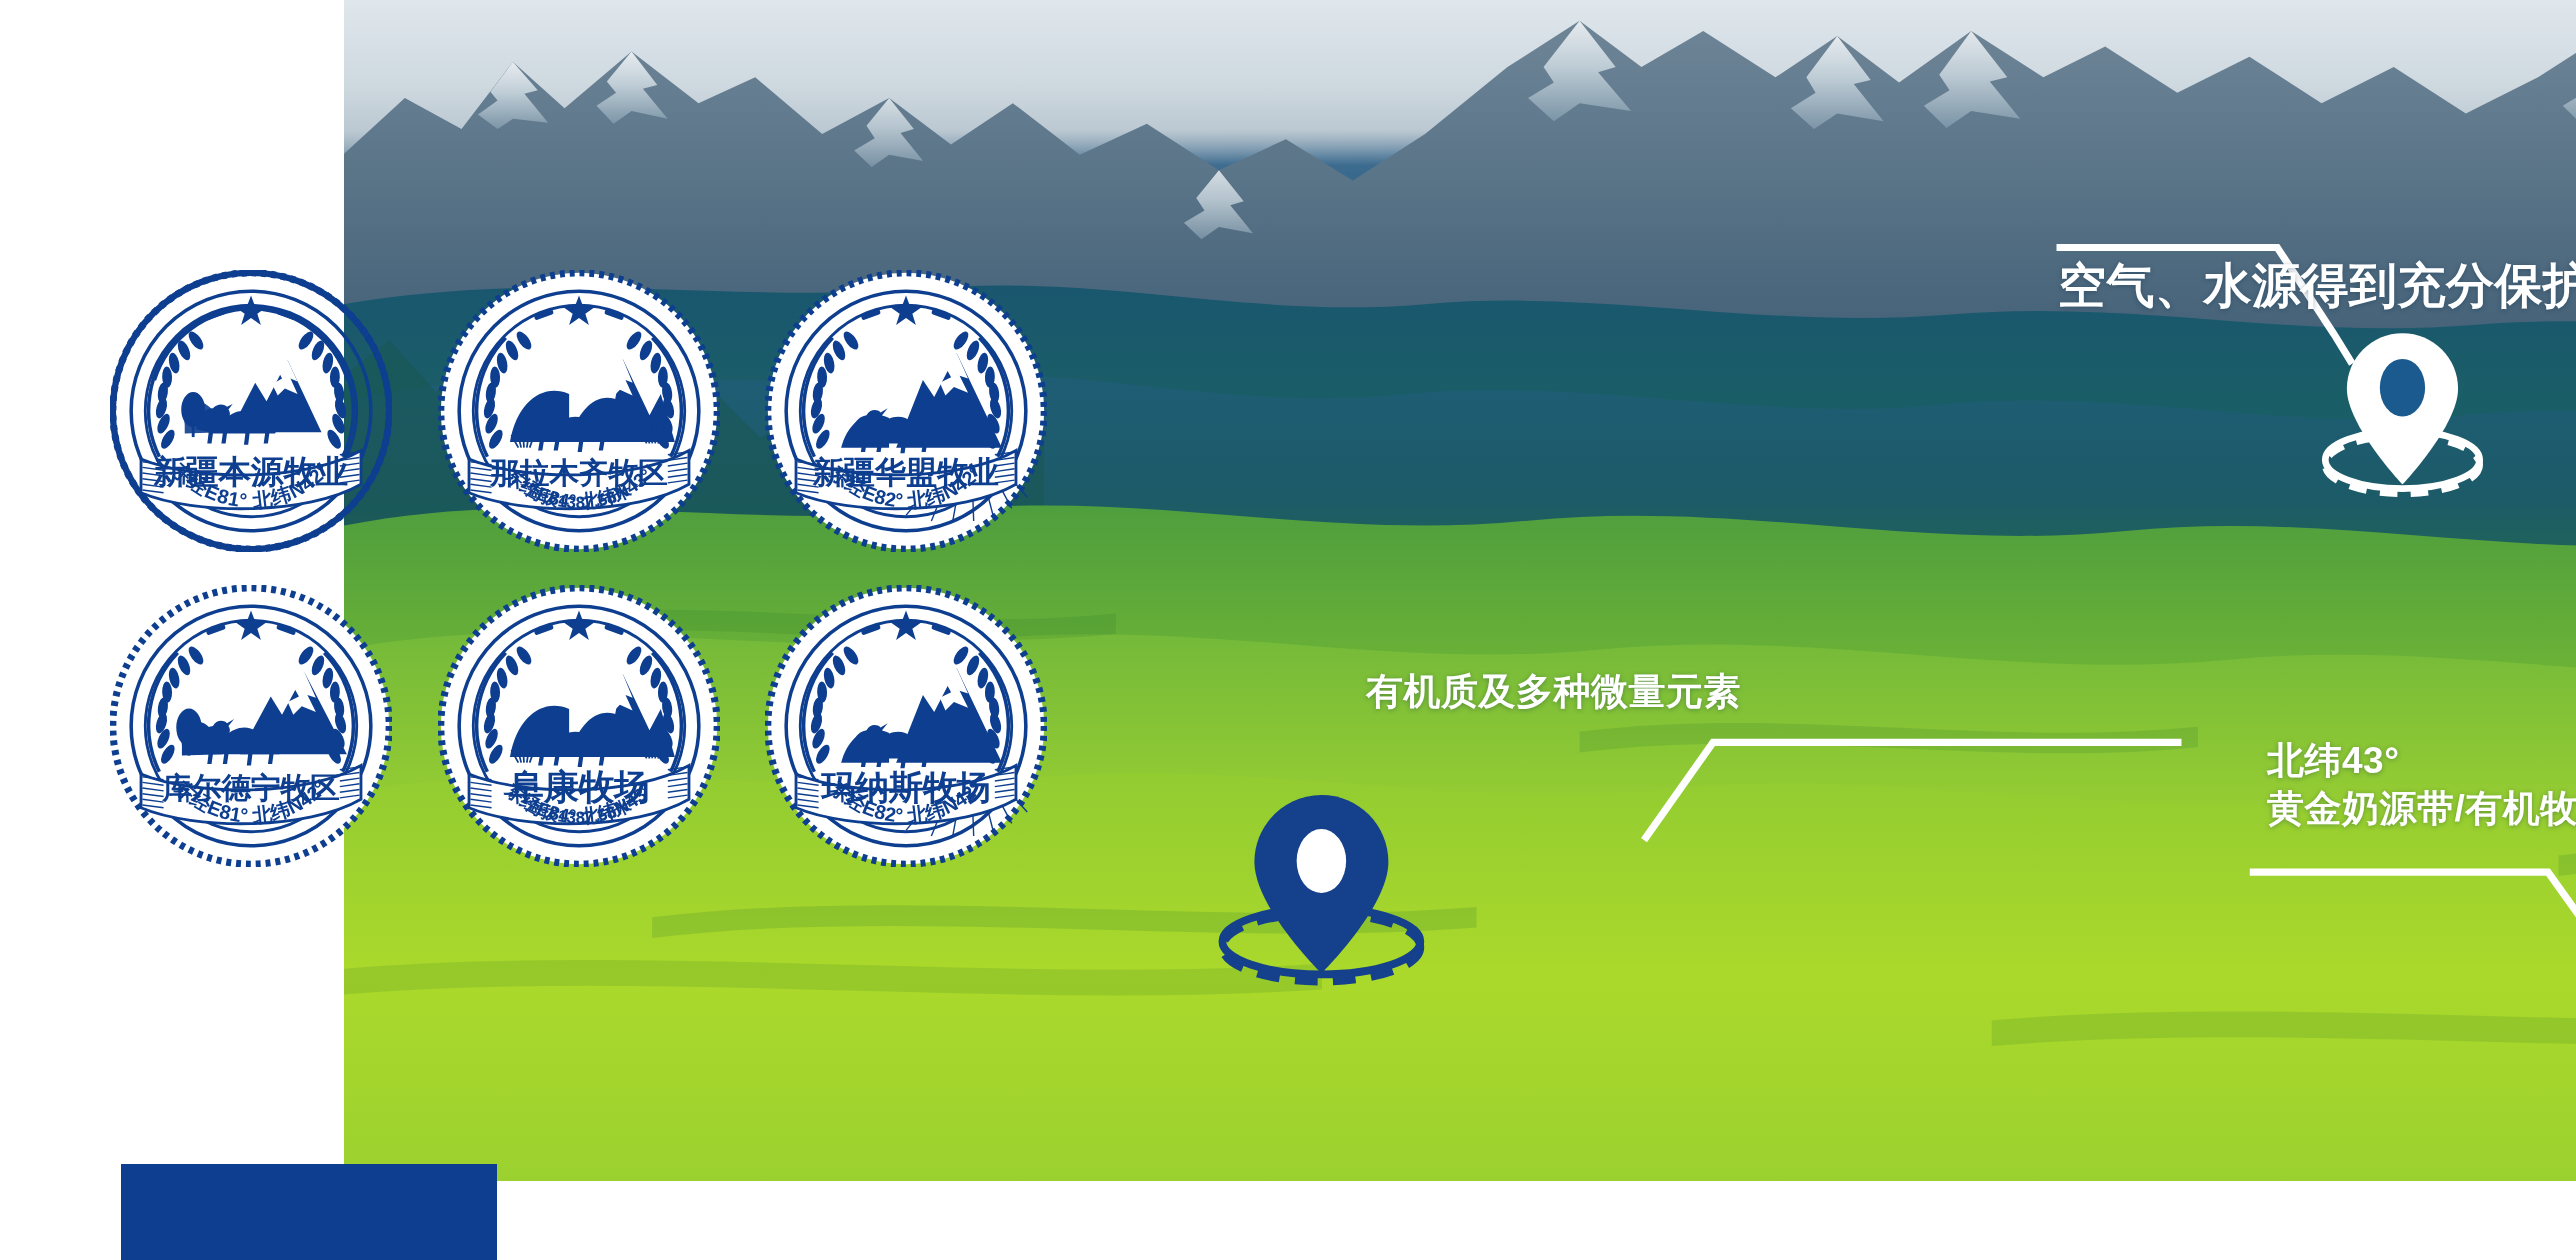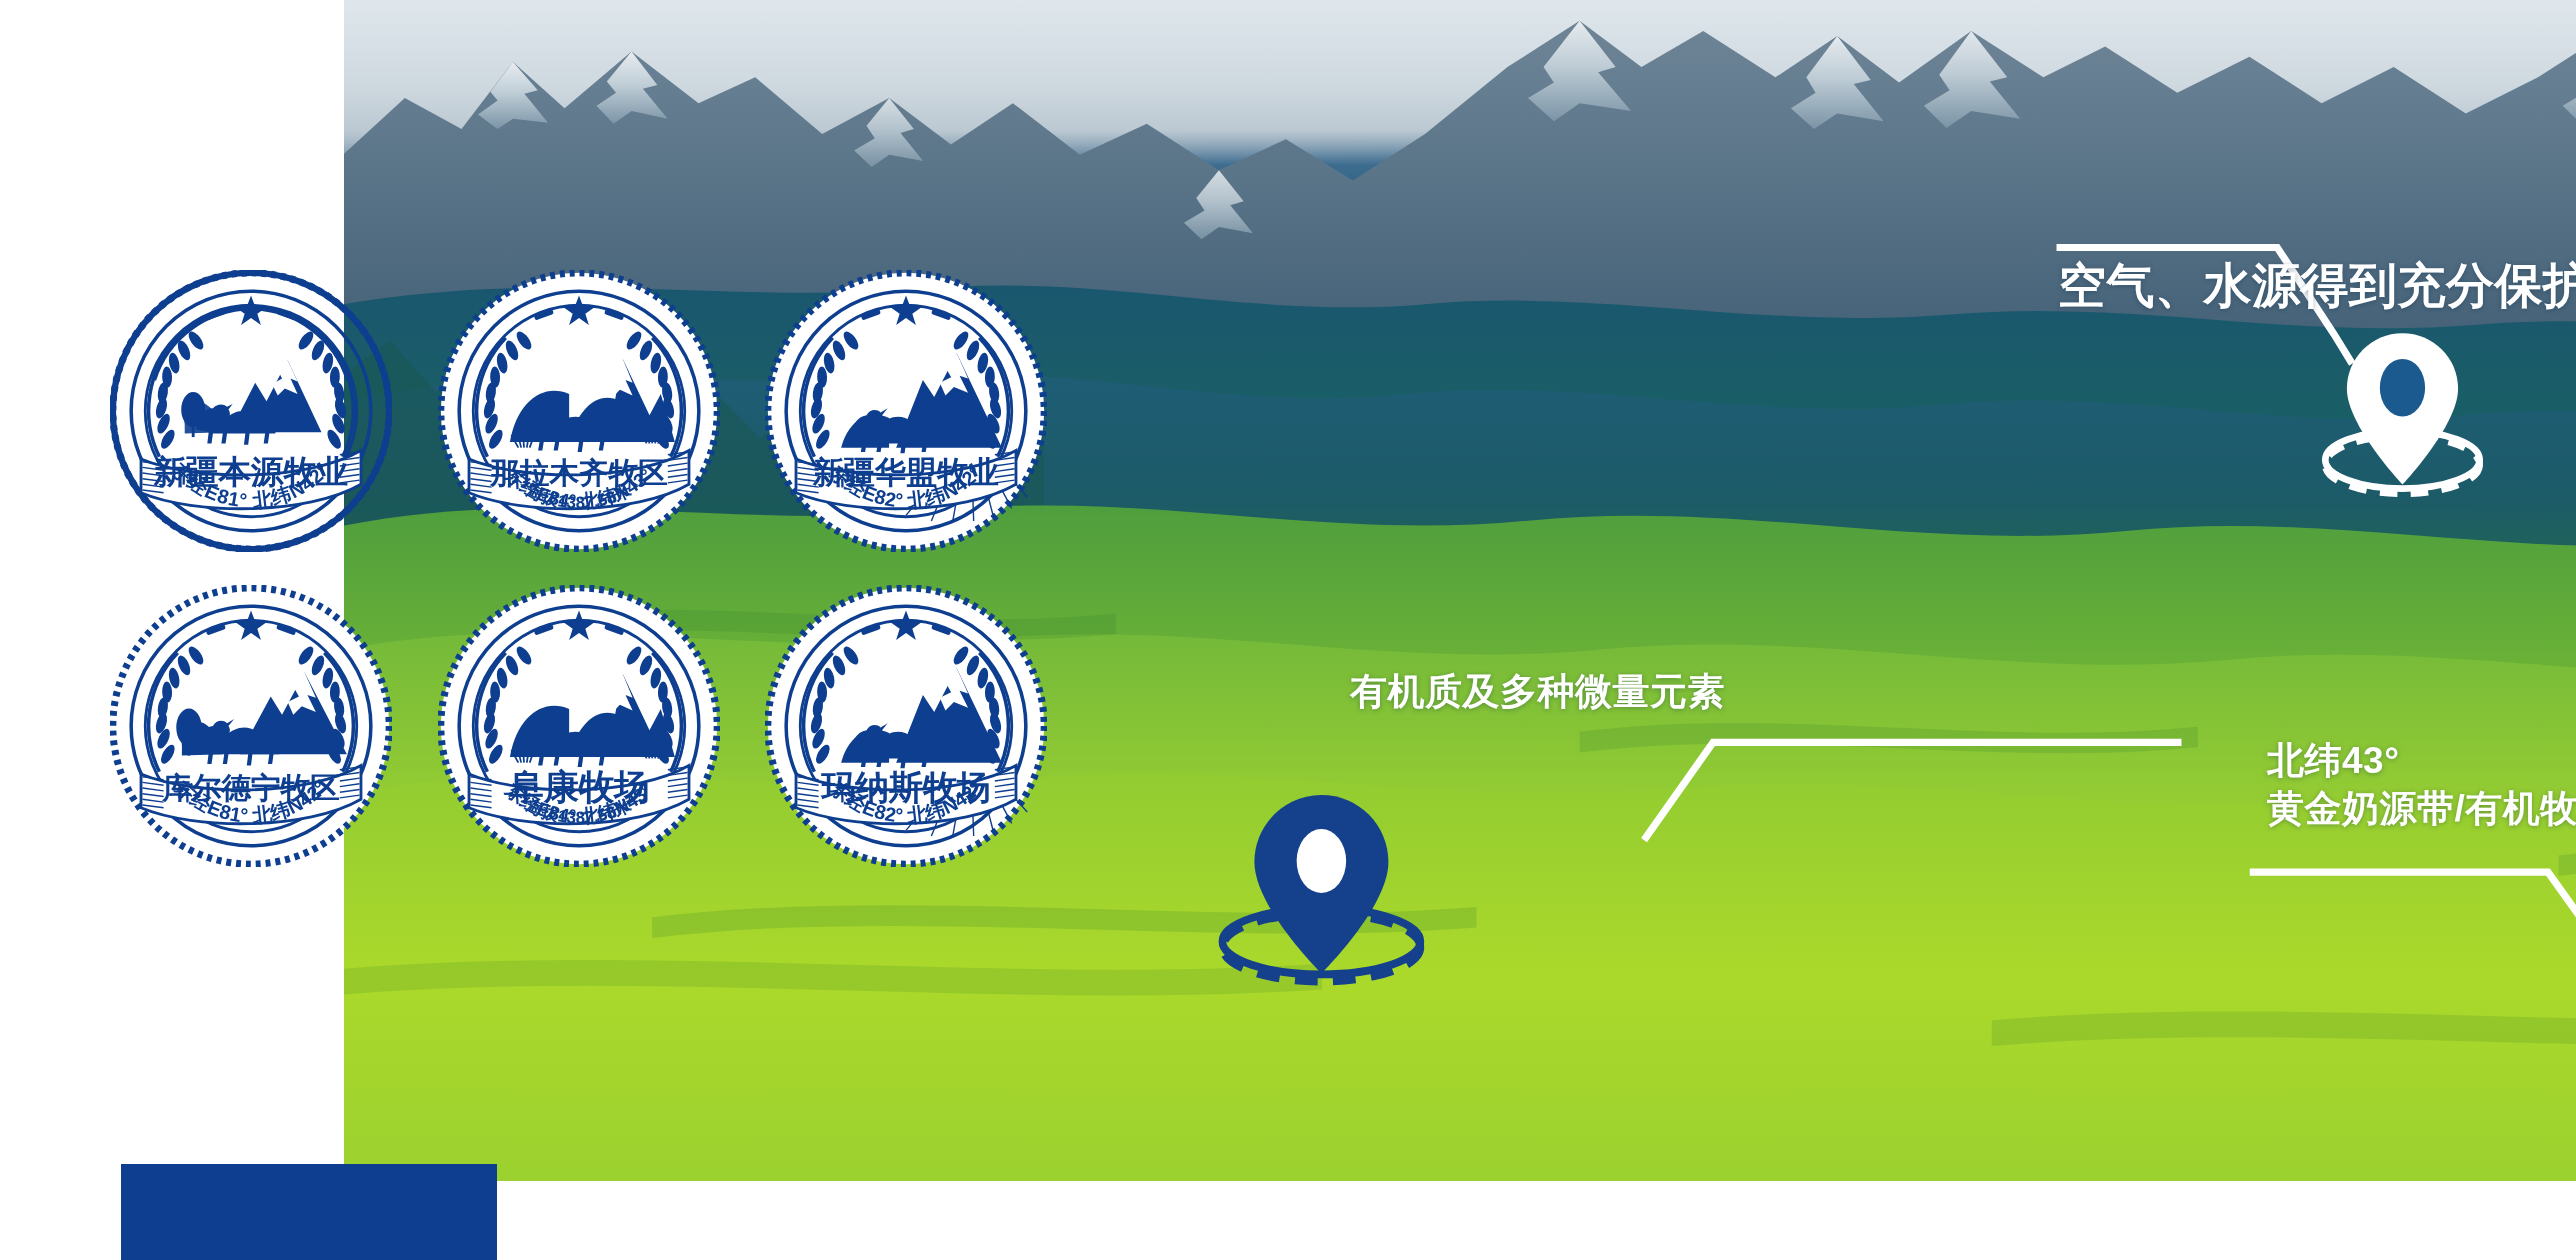--- a/index.html
+++ b/index.html
@@ -83,21 +83,21 @@
 
   
   .callout{position:absolute;}
   .callout-text{
     color:#ffffff;font-weight:bold;letter-spacing:0.5px;white-space:nowrap;
     text-shadow:0 1px 5.2px rgba(0,40,70,.35);
   }
   #callout-air{left:2058px;top:258px;}
   #callout-air .callout-text{font-size:48px;line-height:1.18;text-align:right;}
   #callout-organic{left:1350px;top:670px;}
-  #callout-organic .callout-text{font-size:37px;line-height:1.18;}
+  #callout-organic .callout-text{font-size:37px;line-height:1.18;margin-left:16px;}
   #callout-lat{left:2267px;top:737px;}
   #callout-lat .callout-text{font-size:37px;line-height:1.3;}
 
   .conn{position:absolute;}
   .conn svg{display:block;overflow:visible;}
 
   .pin-wrap{position:absolute;}
   .pin-wrap svg{display:block;overflow:visible;}
 </style>
 </head>

